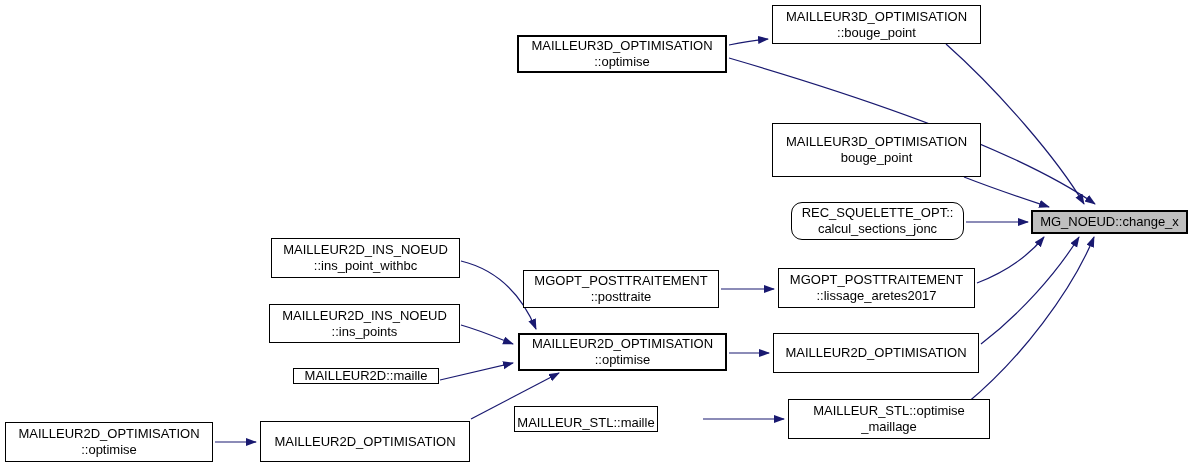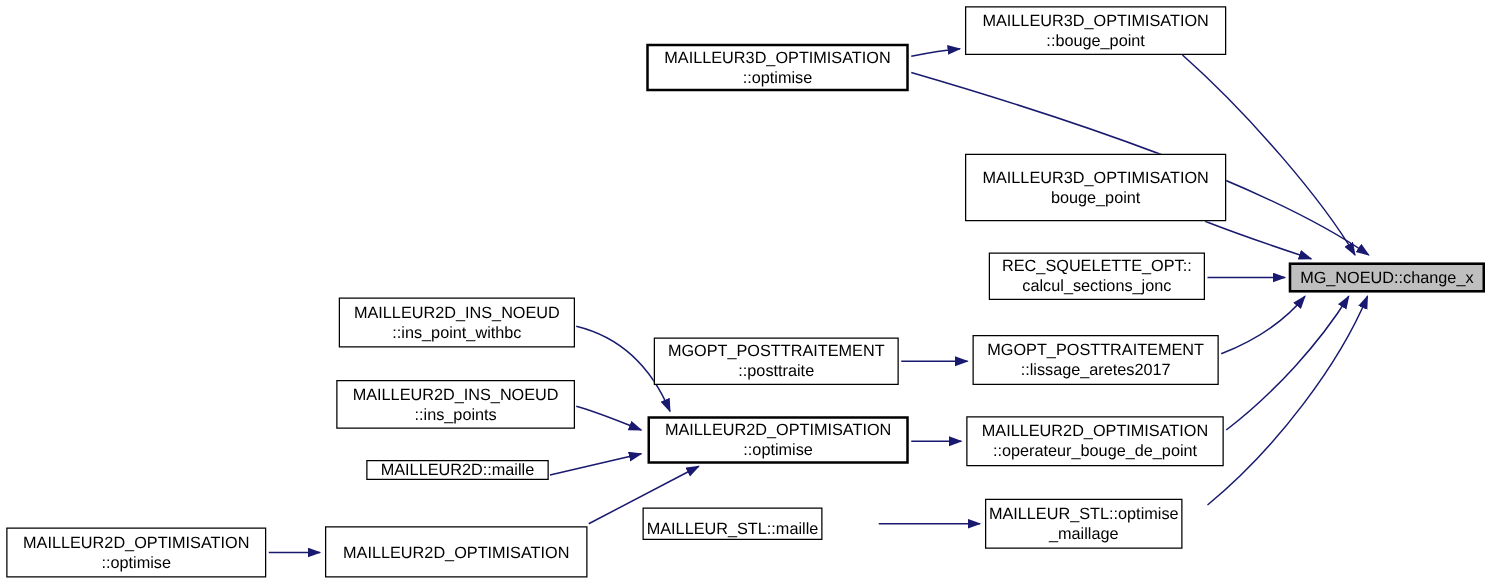--- a/index.html
+++ b/index.html
@@ -91,21 +91,21 @@
   <div class="node bold" style="left:517px; top:35px; width:210px; height:38px;">
     <span class="ln">MAILLEUR3D_OPTIMISATION</span>
     <span class="ln">::optimise</span>
   </div>
 
   <div class="node" style="left:772px; top:123px; width:209px; height:54px;">
     <span class="ln">MAILLEUR3D_OPTIMISATION</span>
     <span class="ln">bouge_point</span>
   </div>
 
-  <div class="node" style="left:791px; top:202px; width:173px; height:38px;">
+  <div class="node" style="left:791px; top:202px; width:173px; height:38px;border-radius:11px;">
     <span class="ln">REC_SQUELETTE_OPT::</span>
     <span class="ln">calcul_sections_jonc</span>
   </div>
 
   <div class="node bold hl" style="left:1031px; top:210px; width:157px; height:24px;">
     <span class="ln">MG_NOEUD::change_x</span>
   </div>
 
   <div class="node" style="left:271px; top:238px; width:189px; height:40px;">
     <span class="ln">MAILLEUR2D_INS_NOEUD</span>
@@ -127,38 +127,37 @@
     <span class="ln">::lissage_aretes2017</span>
   </div>
 
   <div class="node bold" style="left:518px; top:333px; width:209px; height:38px;">
     <span class="ln">MAILLEUR2D_OPTIMISATION</span>
     <span class="ln">::optimise</span>
   </div>
 
   <div class="node" style="left:773px; top:333px; width:206px; height:40px;">
     <span class="ln">MAILLEUR2D_OPTIMISATION</span>
-    <span class="ln">::operateur_bouge_de_point</span>
   </div>
 
   <div class="node" style="left:293px; top:368px; width:146px; height:16px;">
     <span class="ln">MAILLEUR2D::maille</span>
   </div>
 
   <div class="node" style="left:514px; top:406px; width:144px; height:26px;justify-content:flex-end;">
     <span class="ln">MAILLEUR_STL::maille</span>
   </div>
 
   <div class="node" style="left:260px; top:421px; width:210px; height:41px;">
     <span class="ln">MAILLEUR2D_OPTIMISATION</span>
   </div>
 
   <div class="node" style="left:5px; top:422px; width:208px; height:40px;">
     <span class="ln">MAILLEUR2D_OPTIMISATION</span>
     <span class="ln">::optimise</span>
   </div>
 
-  <div class="node" style="left:788px; top:399px; width:158px; height:40px;text-align:center;">
+  <div class="node" style="left:788px; top:399px; width:202px; height:40px;text-align:center;">
     <span class="ln">MAILLEUR_STL::optimise</span>
     <span class="ln">_maillage</span>
   </div>
 
 </div>
 
 </body></html>

